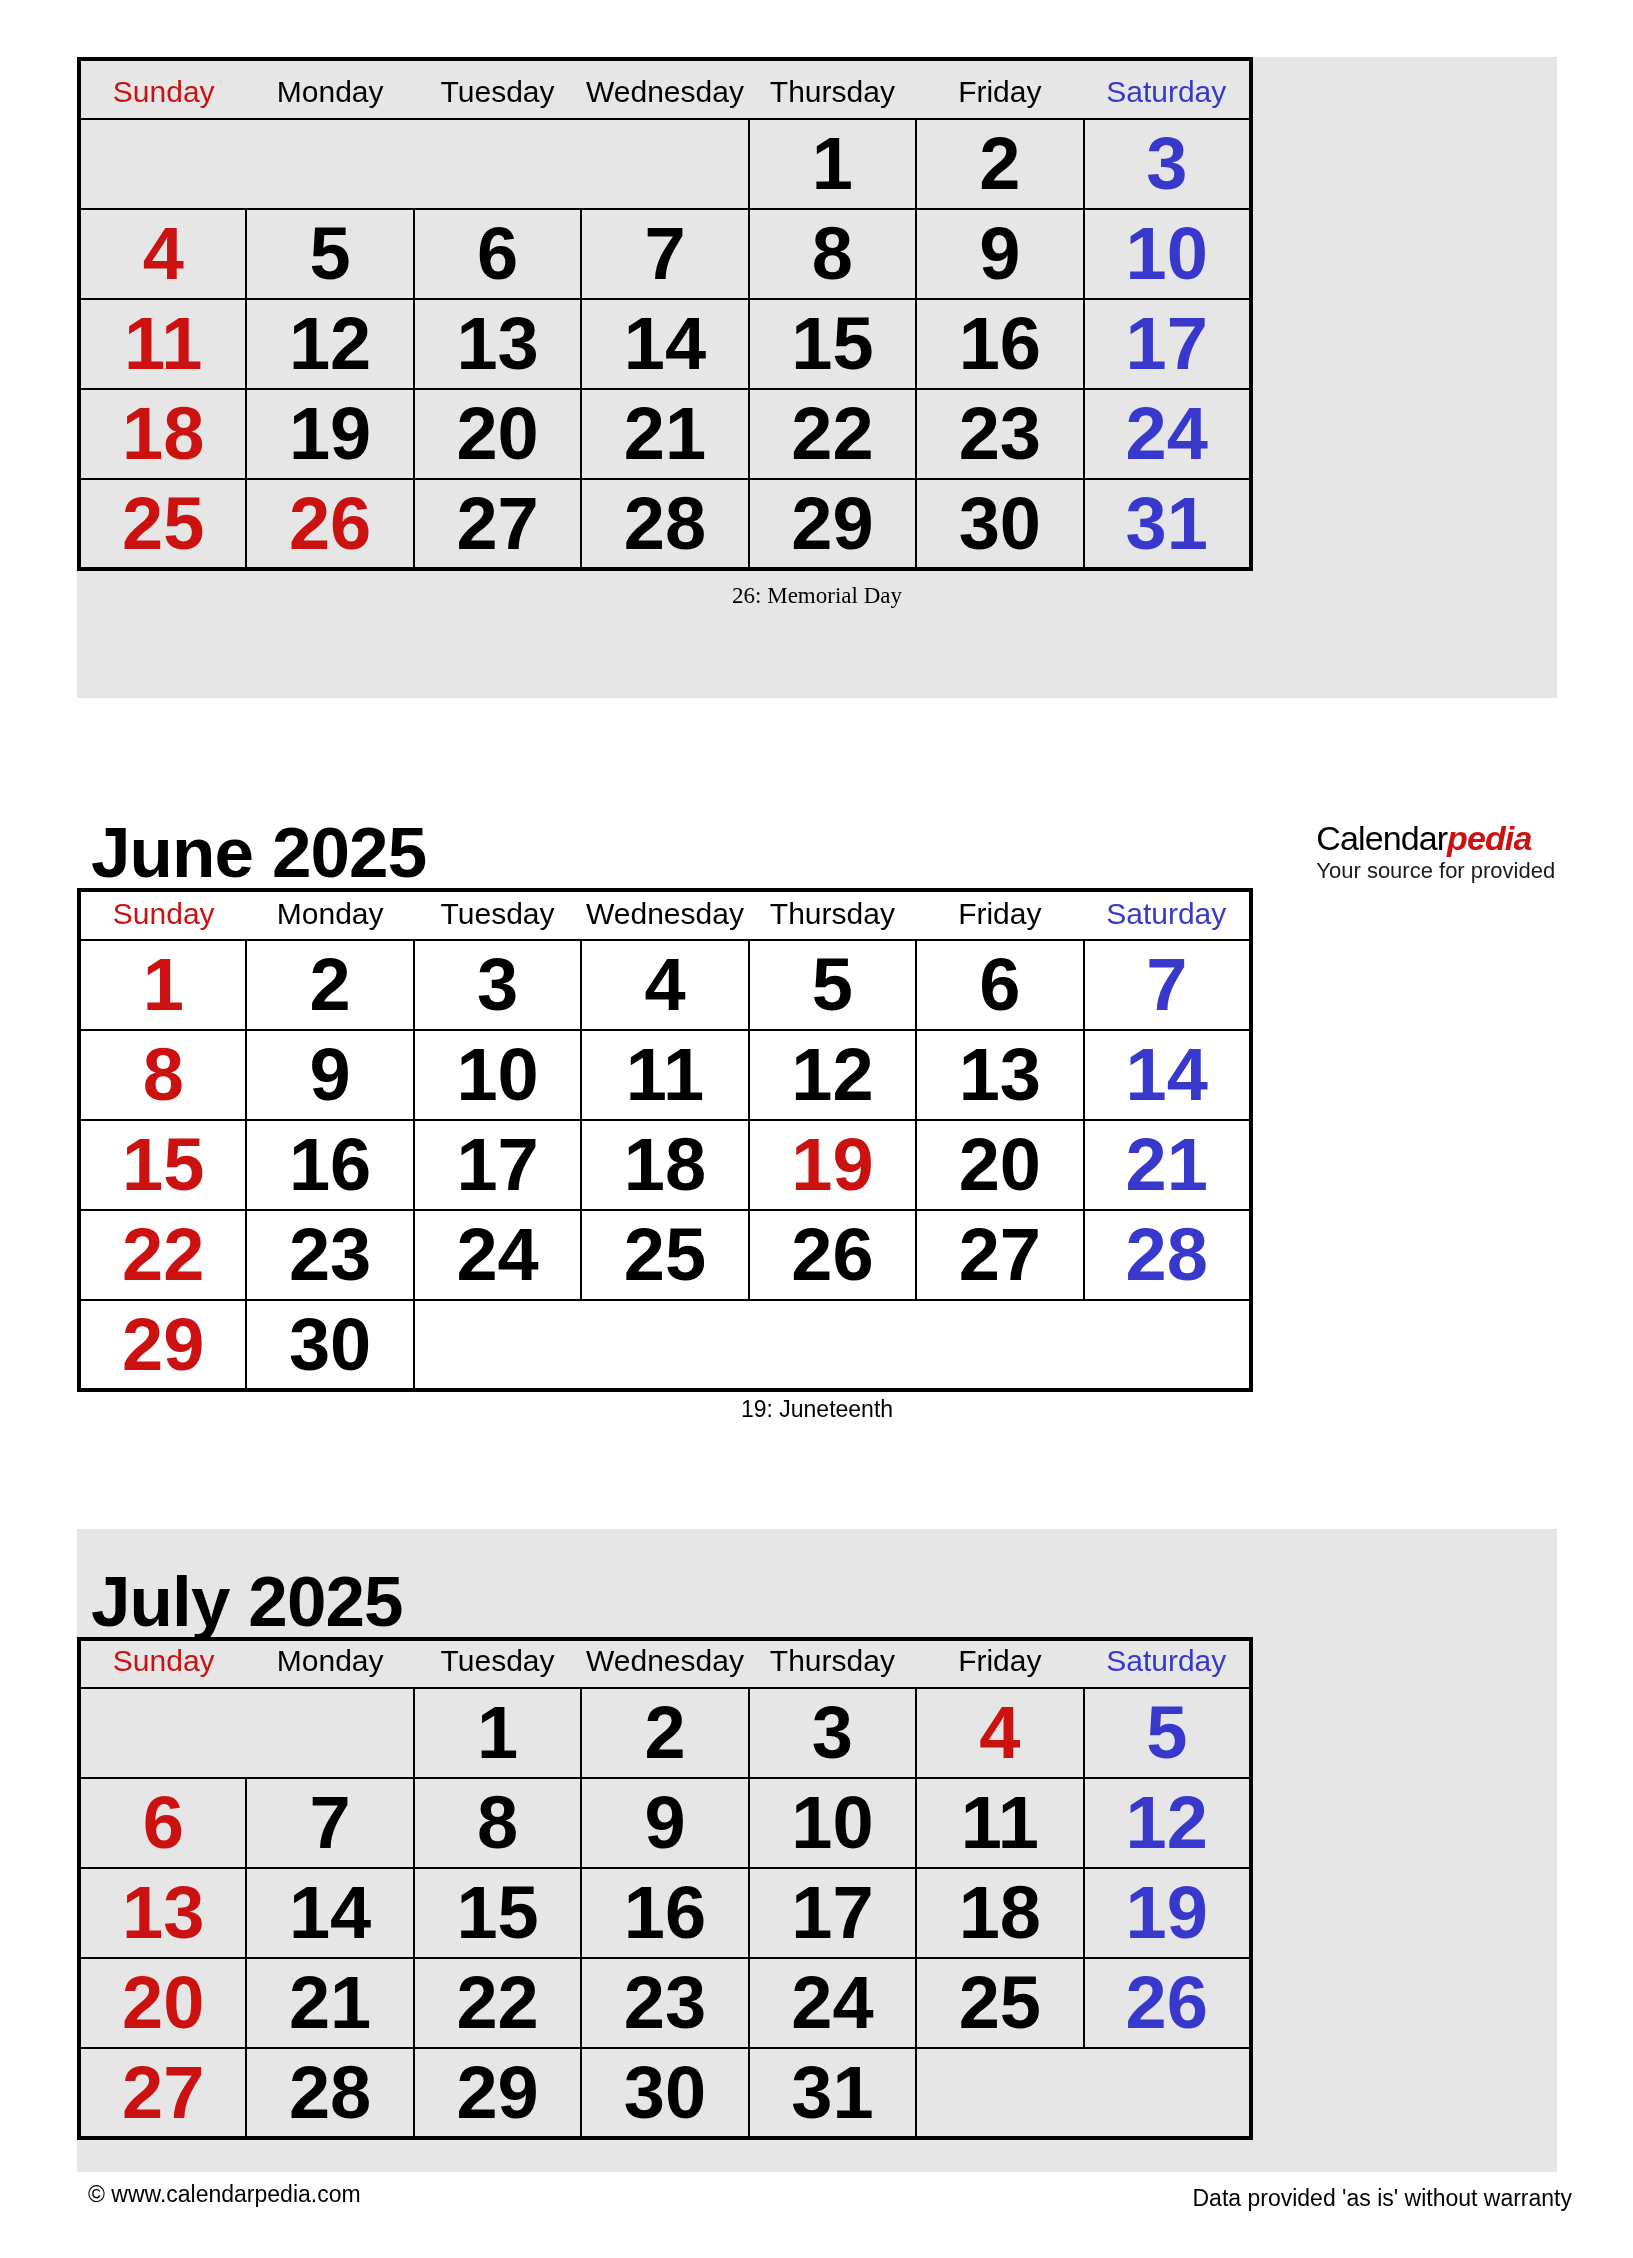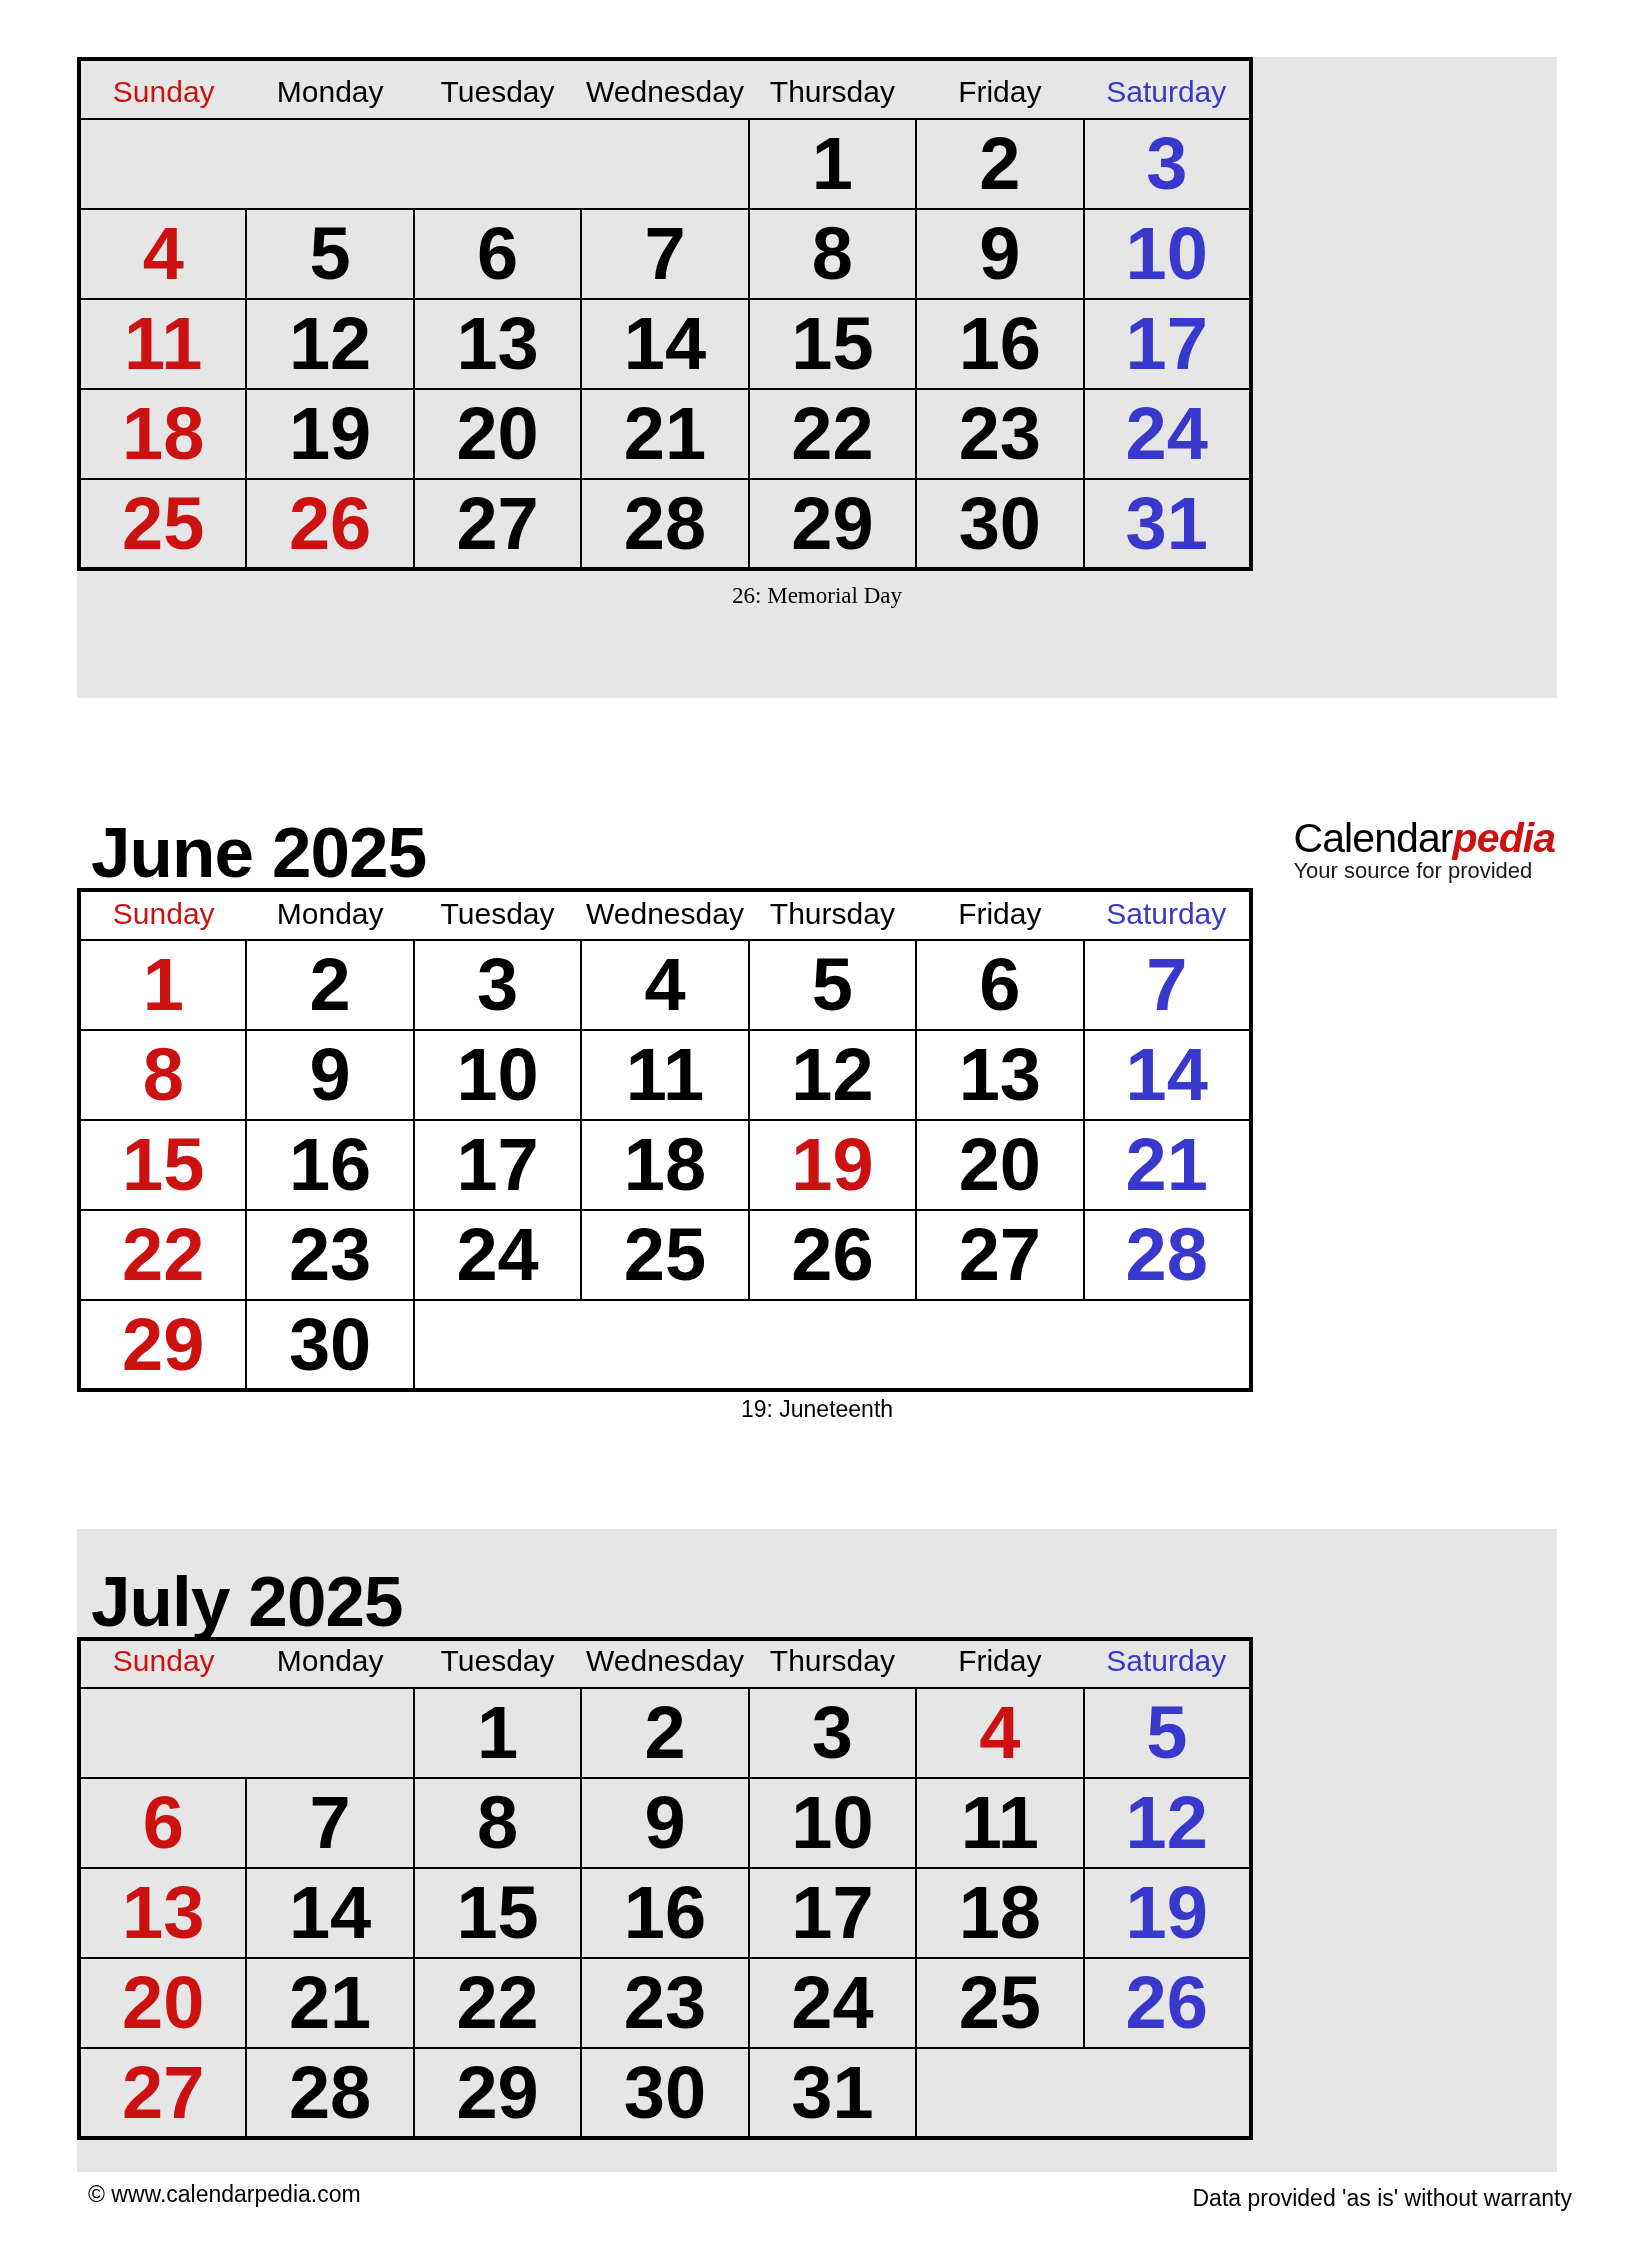--- a/index.html
+++ b/index.html
@@ -40,21 +40,21 @@
   th.red,  td.red  { color:var(--red); }
   th.blue, td.blue { color:var(--blue); }
   th.red, th.blue  { font-weight:bold; }
 
   .footnote { font-size:23px; text-align:center; }
   .strip { display:flex; align-items:center; justify-content:center; height:49px;font-family:Liberation Serif, serif; }
   #month-july .strip { height:37px; }
   #month-june .footnote { padding-top:4px; }
 
   .logo { position:absolute; top:7px; right:1.8px; text-align:left; }
-  .logo-main { font-size:41px; line-height:39px; letter-spacing:-0.9px; white-space:nowrap; }
+  .logo-main { font-size:34px; line-height:39px; letter-spacing:-0.9px; white-space:nowrap; }
   .logo-main .pedia { color:var(--red); font-weight:bold; font-style:italic; }
   .logo-tagline { font-size:22px; line-height:23px; color:#1a1a1a; margin-top:0.9px; white-space:nowrap; }
 
   .footer {
     position:absolute; top:2181px; left:88px; width:1484px;
     display:flex; justify-content:space-between; align-items:flex-start;
   }
   .footer-left  { font-size:23px; }
   .footer-right { font-size:23px; padding-top:3.5px; }
 </style>

